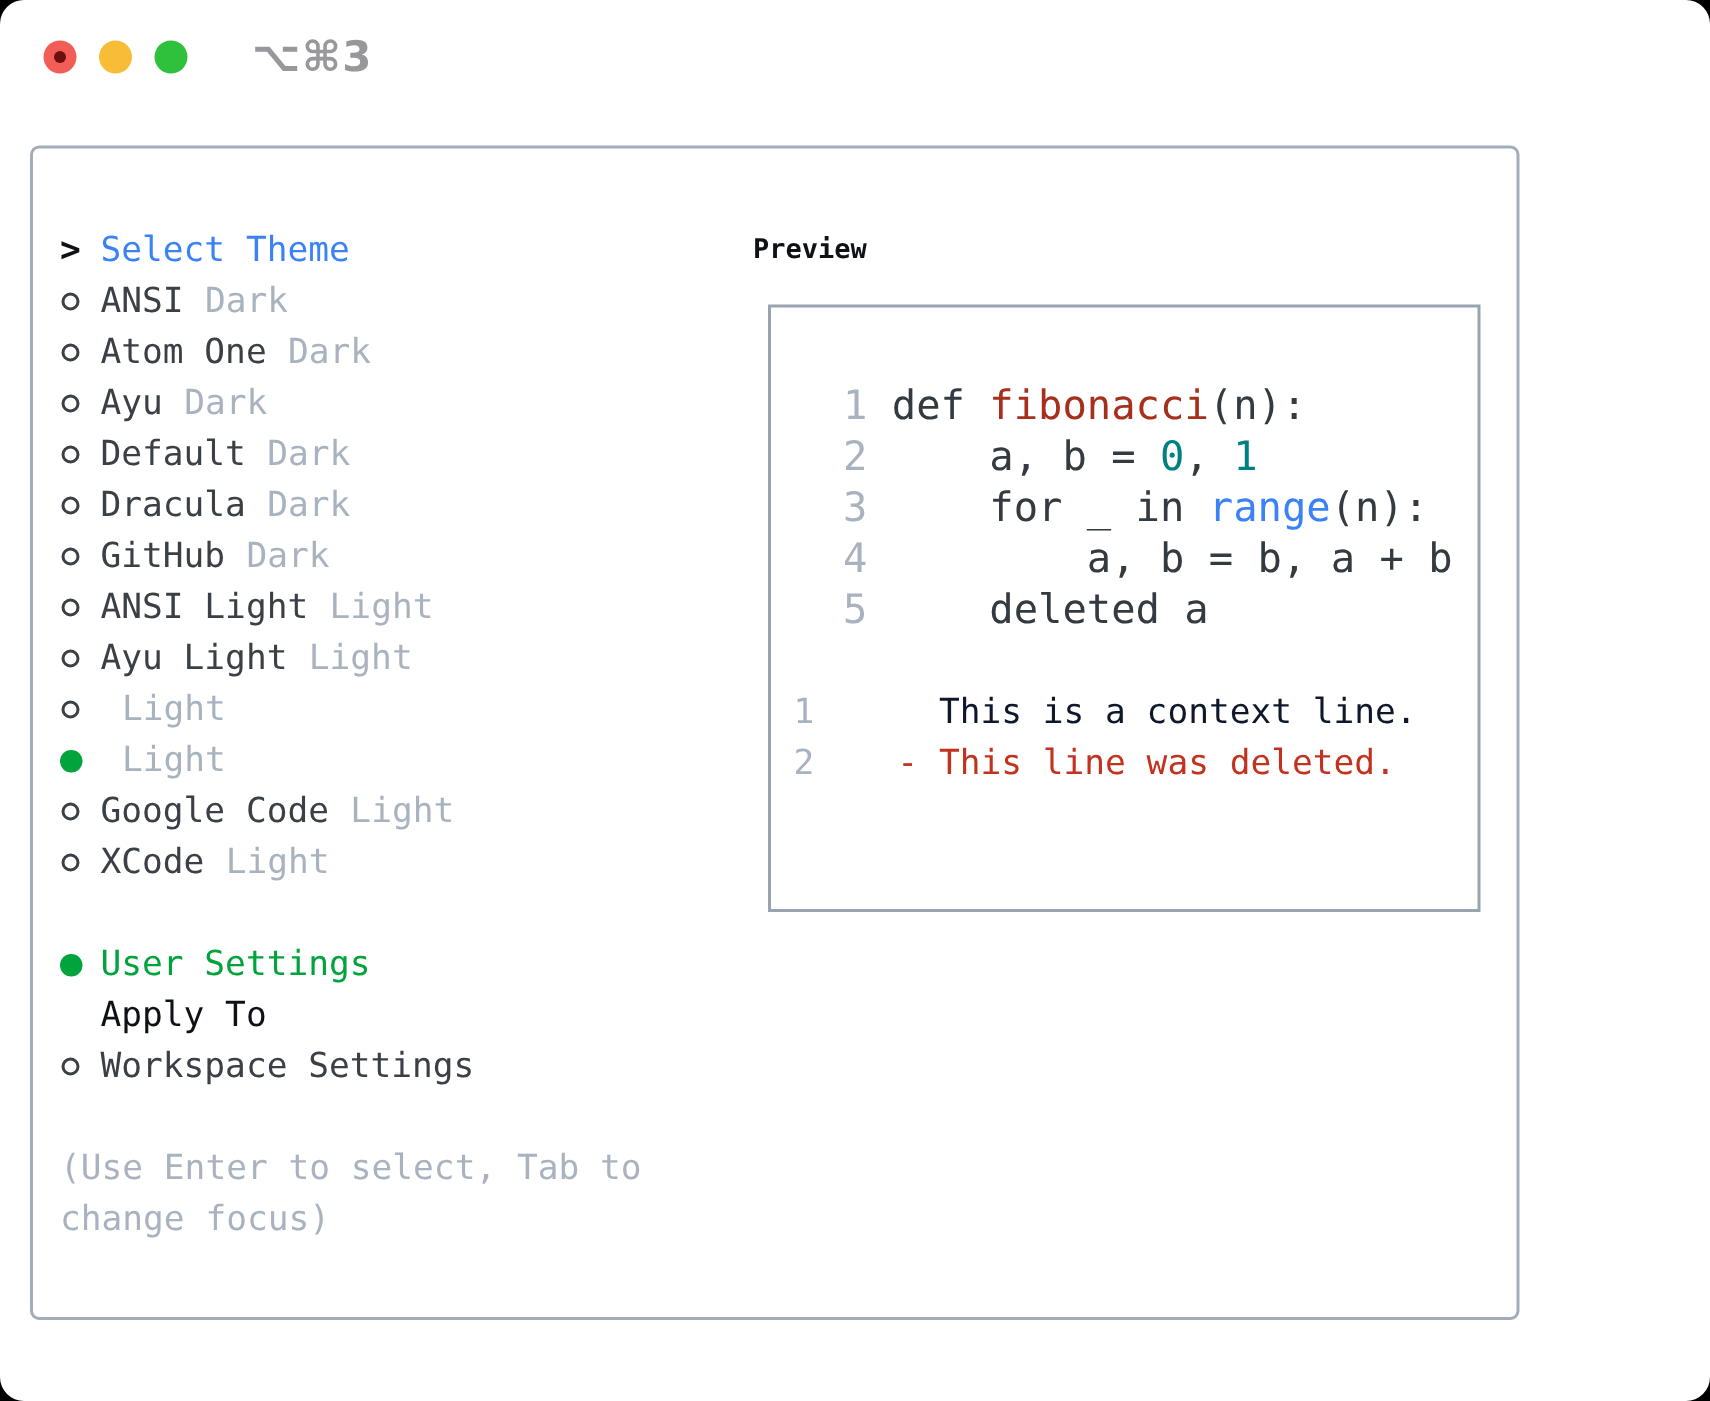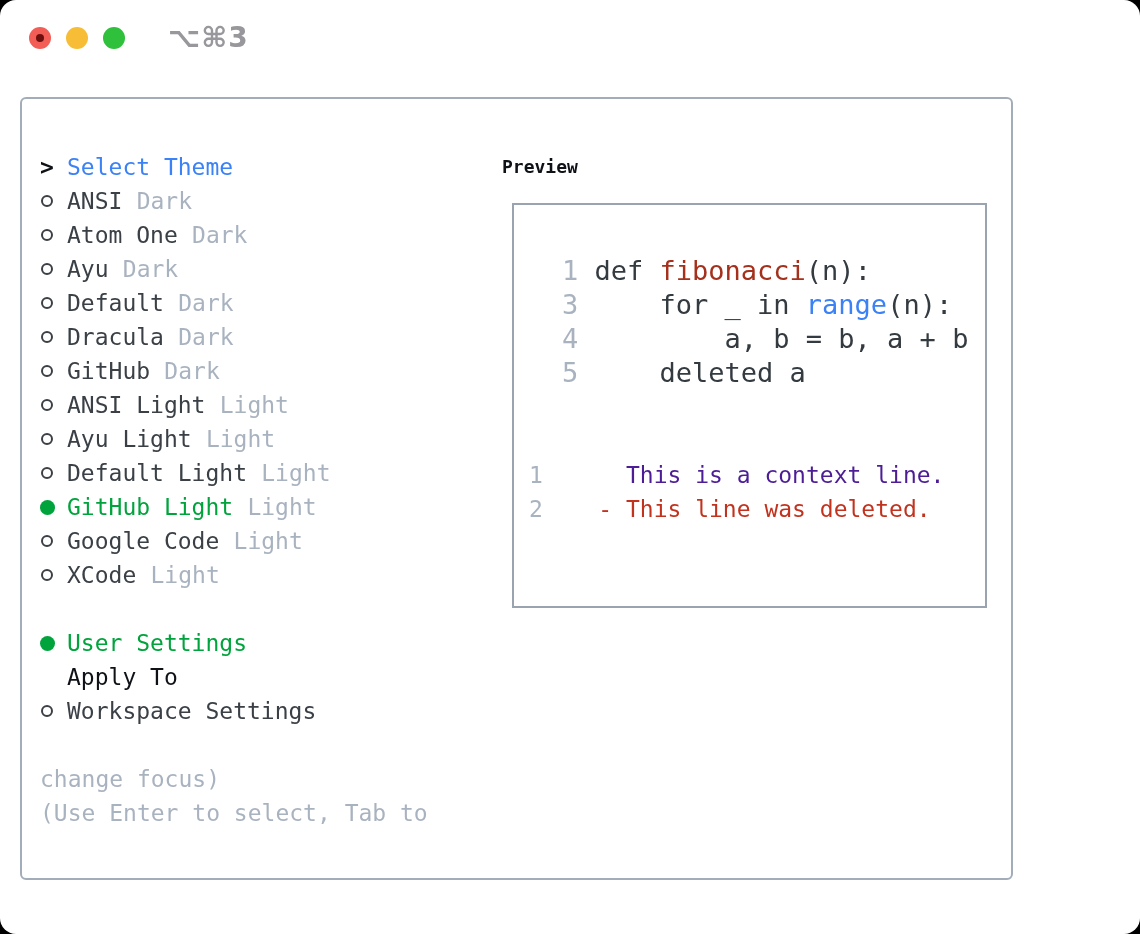--- a/index.html
+++ b/index.html
@@ -48,21 +48,21 @@
     border:2px solid #9aa4b1;background:#fff;box-sizing:content-box;
   }
   .code-block{position:absolute;left:20px;top:49px;font-size:27px;line-height:34px;margin-left:28px;}
   .code-line{white-space:pre;height:34px;color:#333a40;}
   .gutter{color:#a9b3c0;}
   .fn{color:#a5301c;}
   .builtin{color:#3b82f6;}
   .numlit{color:#008080;}
   .diff-block{position:absolute;left:15px;top:253px;font-size:23px;line-height:34px;}
   .diff-line{white-space:pre;height:34px;}
-  .diff-line .context{color:#4c1d95;margin-top:20px;}
+  .diff-line .context{color:#0f172a;margin-top:20px;}
   .diff-line .deleted{color:#c2331f;}
   .diff-line .added{color:#00b100;}
 </style>
 </head>
 <body>
 
 <div class="window">
 
   <div class="titlebar">
     <span class="tl red">
@@ -109,25 +109,25 @@
       <div class="row">
         <span class="marker"><span class="radio"></span></span>
         <span class="theme-name">ANSI Light</span><span class="variant">Light</span>
       </div>
       <div class="row">
         <span class="marker"><span class="radio"></span></span>
         <span class="theme-name">Ayu Light</span><span class="variant">Light</span>
       </div>
       <div class="row">
         <span class="marker"><span class="radio"></span></span>
-        <span class="theme-name">Default Light</span><span class="variant">Light</span>
+        <span class="variant">Light</span>
       </div>
       <div class="row selected">
         <span class="marker"><span class="radio on"></span></span>
-        <span class="theme-name">GitHub Light</span><span class="variant">Light</span>
+        <span class="variant">Light</span>
       </div>
       <div class="row">
         <span class="marker"><span class="radio"></span></span>
         <span class="theme-name">Google Code</span><span class="variant">Light</span>
       </div>
       <div class="row">
         <span class="marker"><span class="radio"></span></span>
         <span class="theme-name">XCode</span><span class="variant">Light</span>
       </div>
 
@@ -141,30 +141,31 @@
         <span class="marker"></span>
         <span class="subheading-text">Apply To</span>
       </div>
       <div class="row">
         <span class="marker"><span class="radio"></span></span>
         <span class="option-label">Workspace Settings</span>
       </div>
 
       <div class="spacer"></div>
 
+      <div class="hint">(Use Enter to select, Tab to</div>
       <div class="hint">change focus)</div>
-      <div class="hint">(Use Enter to select, Tab to</div>
     </div>
 
     <div class="preview-heading">Preview</div>
 
     <div class="preview-box">
 
       <div class="code-block">
         <div class="code-line"><span class="gutter">1 </span><span>def </span><span class="fn">fibonacci</span><span>(n):</span></div>
+        <div class="code-line"><span class="gutter">2 </span><span>    a, b = </span><span class="numlit">0</span><span>, </span><span class="numlit">1</span></div>
         <div class="code-line"><span class="gutter">3 </span><span>    for _ in </span><span class="builtin">range</span><span>(n):</span></div>
         <div class="code-line"><span class="gutter">4 </span><span>        a, b = b, a + b</span></div>
         <div class="code-line"><span class="gutter">5 </span><span>    deleted a</span></div>
       </div>
 
       <div class="diff-block">
         <div class="diff-line"><span class="gutter">1</span><span class="context">      This is a context line.</span></div>
         <div class="diff-line"><span class="gutter">2</span><span class="deleted">    - This line was deleted.</span></div>
       </div>
 

